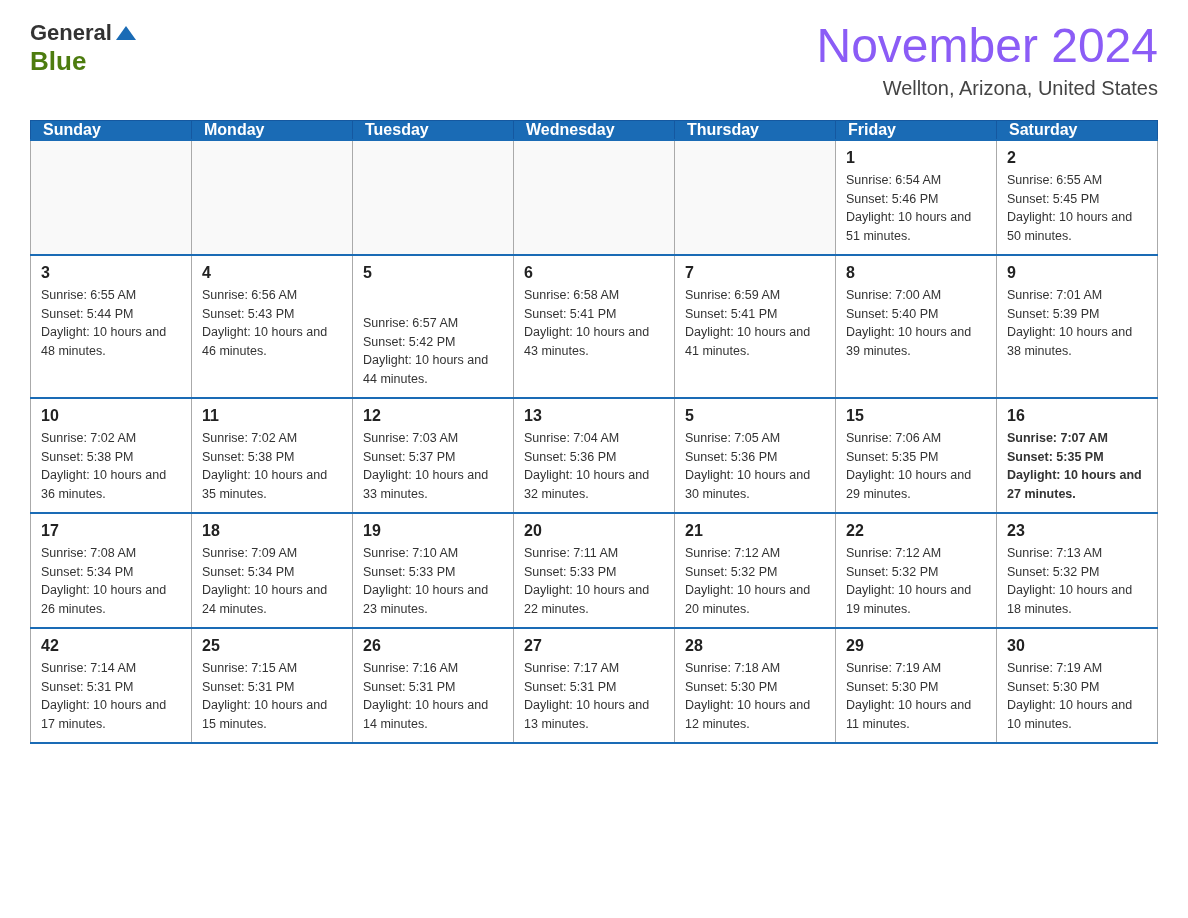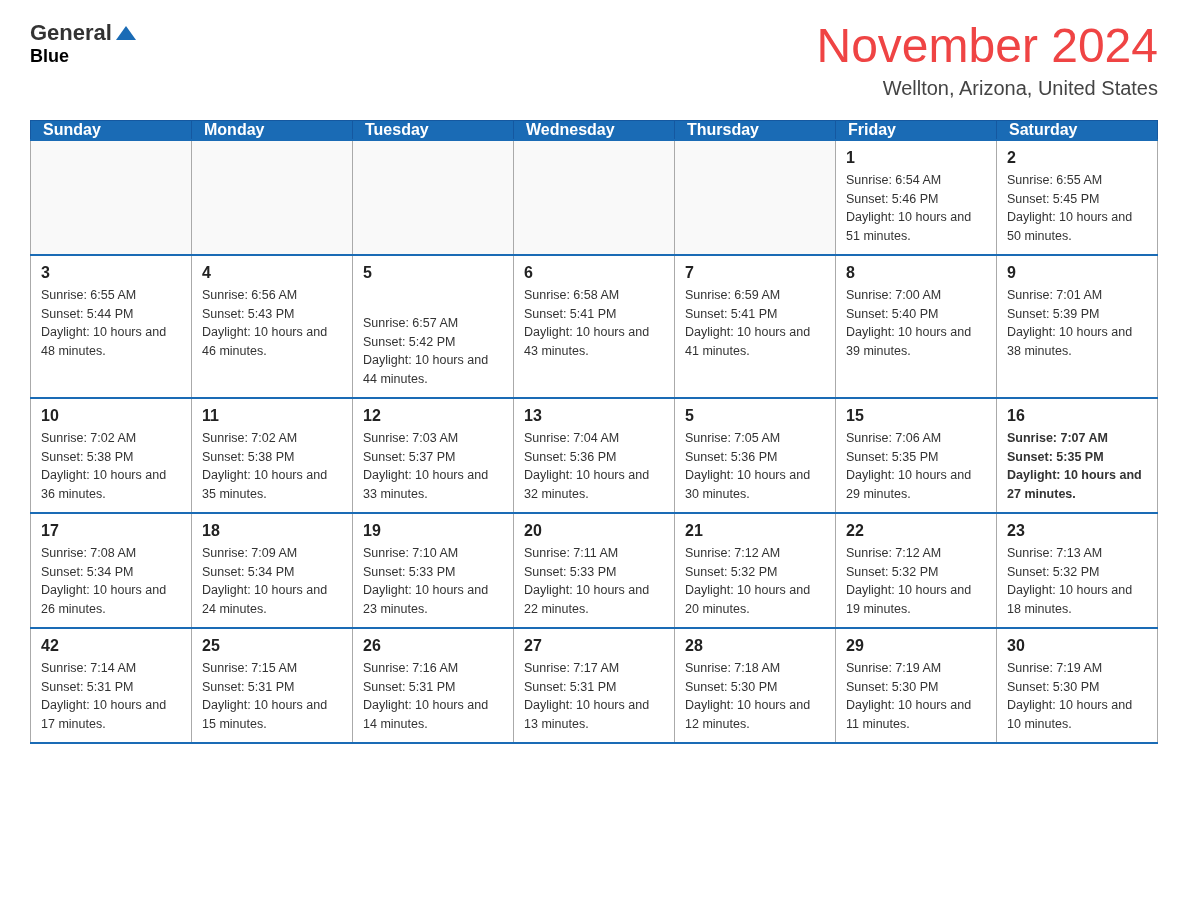--- a/index.html
+++ b/index.html
@@ -38,31 +38,31 @@
     }
     .logo-triangle {
       width: 0;
       height: 0;
       border-left: 10px solid transparent;
       border-right: 10px solid transparent;
       border-bottom: 14px solid #1a6bb5;
       margin-left: 2px;
     }
     .logo-blue-text {
-      font-size: 18px;
+      font-size: 26px;
       font-weight: bold;
-      color: #000000;
+      color: #4d7c0f;
     }
     .title-section {
       text-align: right;
     }
     .month-title {
       font-size: 48px;
       font-weight: normal;
-      color: #ef4444;
+      color: #8b5cf6;
       line-height: 1.1;
     }
     .location {
       font-size: 20px;
       color: #444;
       margin-top: 4px;
     }
     .calendar {
       width: 100%;
       border-collapse: collapse;

